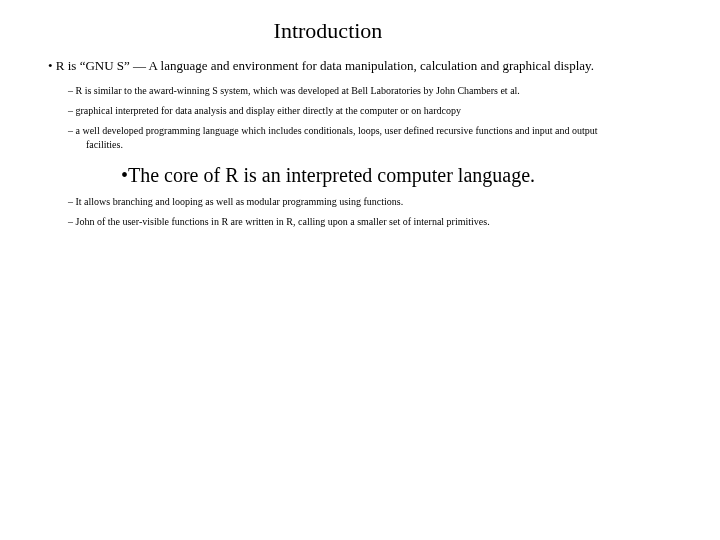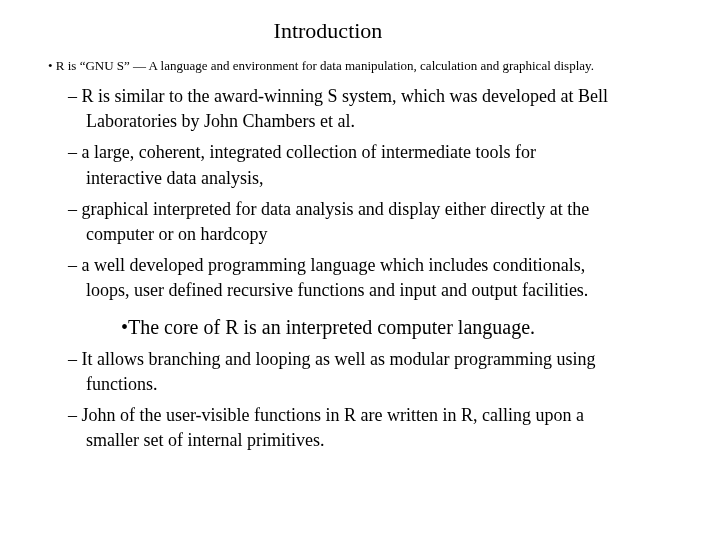--- a/index.html
+++ b/index.html
@@ -43,44 +43,41 @@
       margin-bottom: 8px;
       text-align: center;
     }
 
     .sub-items {
       margin-left: 20px;
       margin-bottom: 6px;
     }
 
     .sub-item {
-      font-size: 18px;
+      font-size: 10px;
       margin-bottom: 6px;
       text-indent: -18px;
       padding-left: 18px;
       line-height: 1.4;
     }
   </style>
 </head>
 <body>
 
 <div class="page">
 
   <h1 class="title">Introduction</h1>
 
   <div class="bullet-main">
     <span>•</span><span> R is “GNU S” — A language and environment for data manipulation, calculation and graphical display.</span>
   </div>
 
   <div class="sub-items">
     <div class="sub-item">
       <span>– </span><span>R is similar to the award-winning S system, which was developed at Bell Laboratories by John Chambers et al.</span>
-    </div>
-    <div class="sub-item">
-      <span>– </span><span>a large, coherent, integrated collection of intermediate tools for interactive data analysis,</span>
     </div>
     <div class="sub-item">
       <span>– </span><span>graphical interpreted for data analysis and display either directly at the computer or on hardcopy</span>
     </div>
     <div class="sub-item">
       <span>– </span><span>a well developed programming language which includes conditionals, loops, user defined recursive functions and input and output facilities.</span>
     </div>
   </div>
 
   <div class="bullet-main bullet-main-large">

